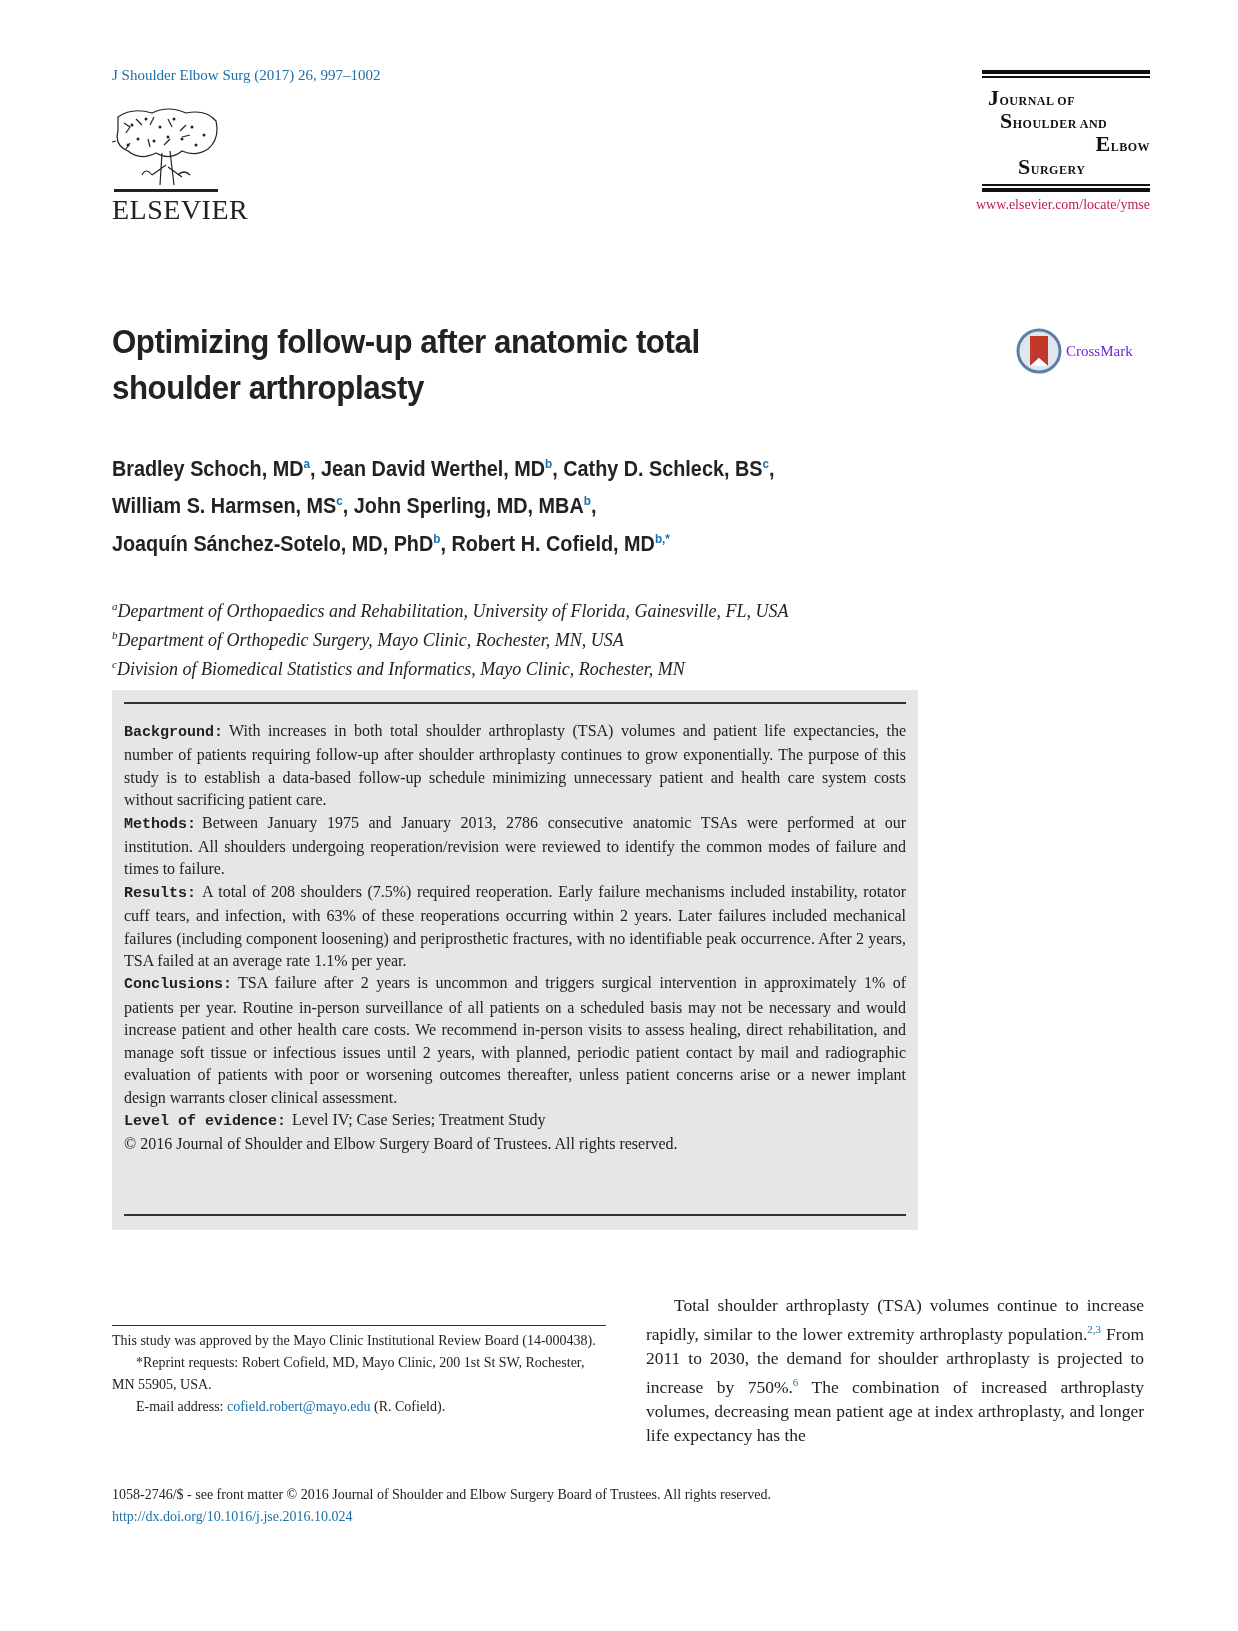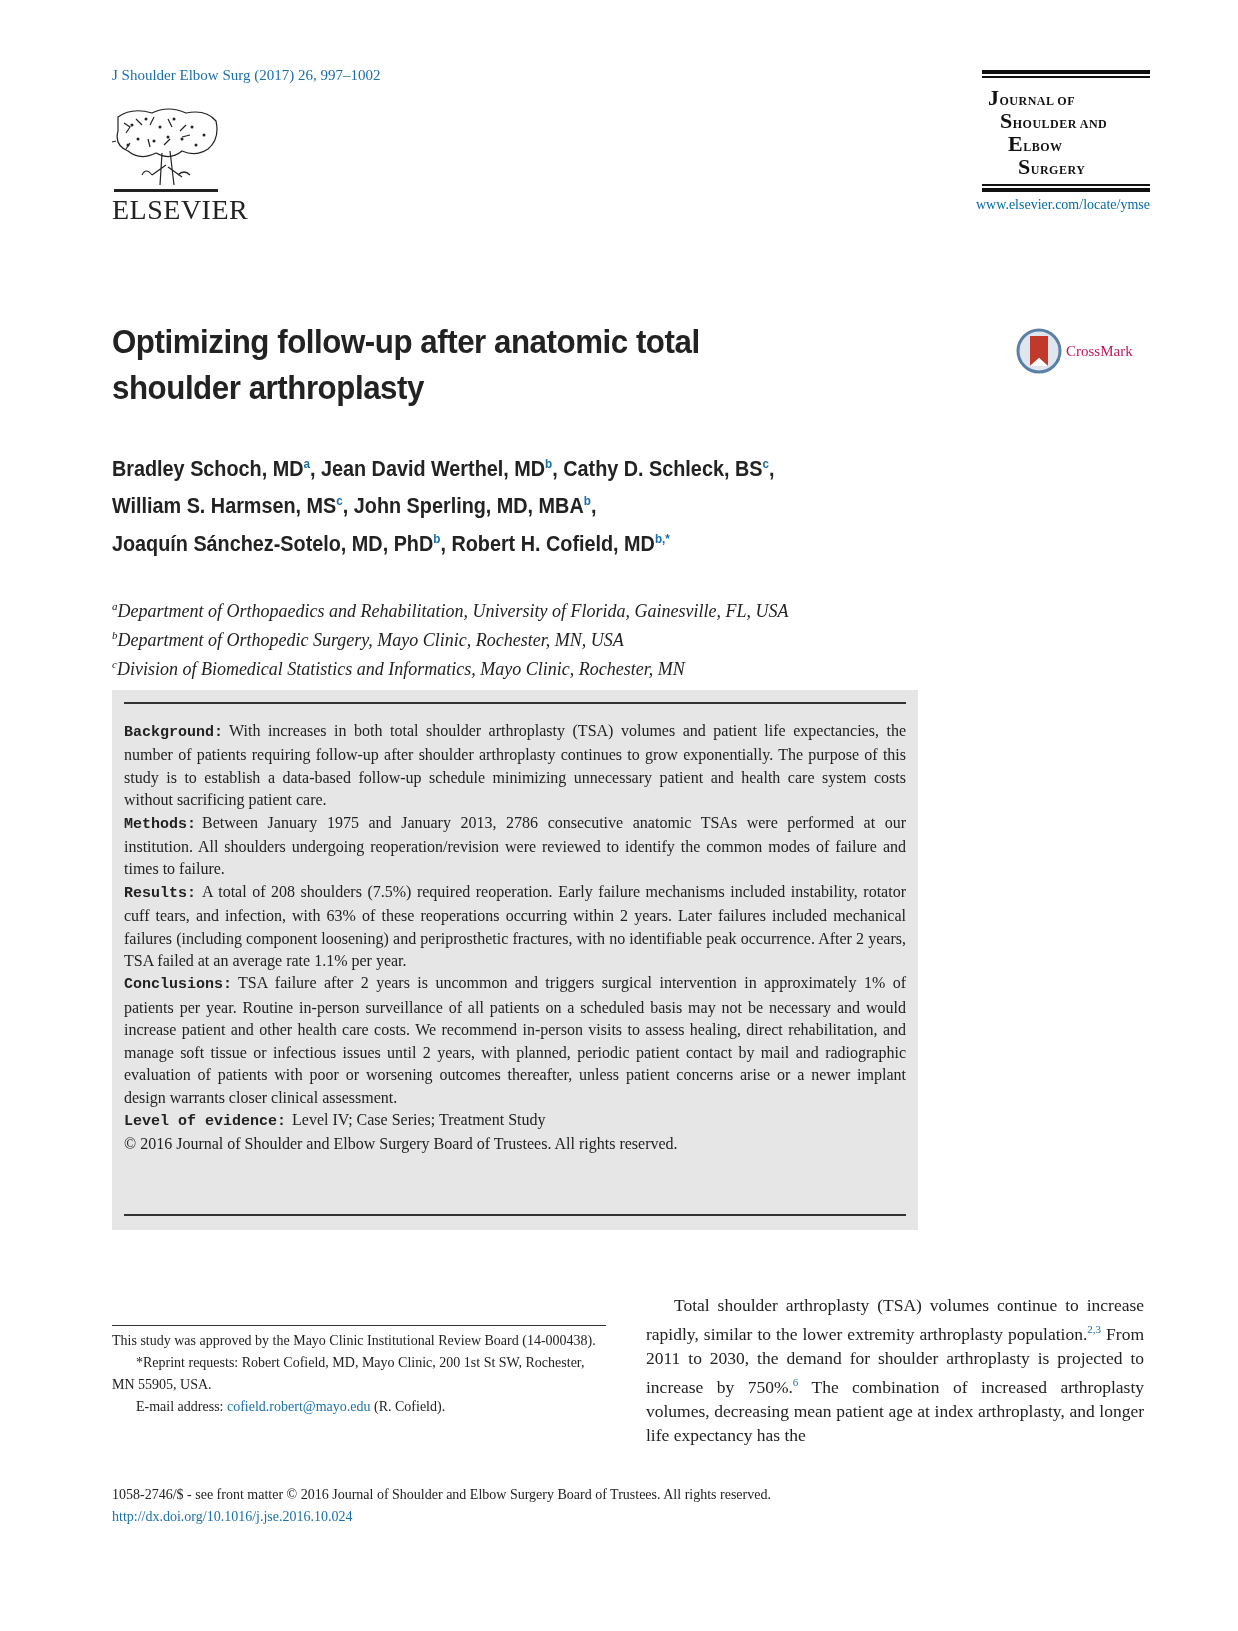--- a/index.html
+++ b/index.html
@@ -11,26 +11,26 @@
   .logo-tree { width: 108px; height: 90px; }
   .logo-text { font-family: "Liberation Serif", serif; font-size: 28px; letter-spacing: 0.5px; color: #222; line-height: 22px; margin-top: 0px; }
   .journal-box { left: 982px; top: 70px; width: 168px; height: 124px; }
   .jb-bar { height: 4px; background: #111; margin-bottom: 2px; }
   .jb-bar.thin { height: 2px; }
   .jb-lines { padding: 8px 0 4px 0; font-family: "Liberation Serif", serif; font-weight: bold; color: #111; }
   .jb-line { font-size: 12px; line-height: 20px; letter-spacing: 0.5px; }
   .jb-line .cap { font-size: 22px; }
   .jb-l1 { padding-left: 6px; }
   .jb-l2 { padding-left: 18px; }
-  .jb-l3 { padding-left: 26px; }
+  .jb-l3 { padding-left: 26px; text-align: right; }
   .jb-l4 { padding-left: 36px; }
-  .journal-url { left: 940px; top: 197px; font-size: 14px; color: #0369a1; width: 210px; text-align: right; }
+  .journal-url { left: 940px; top: 197px; font-size: 14px; color: #be185d; width: 210px; text-align: right; }
   .title { left: 112px; top: 318px; width: 760px; font-family: "Liberation Sans", sans-serif; font-weight: bold; font-size: 34px; line-height: 46px; color: #222; letter-spacing: -0.5px; transform: scaleX(0.92); transform-origin: left; }
   .crossmark { left: 1016px; top: 328px; display: flex; align-items: center; gap: 4px; }
-  .crossmark-label { font-family: "Liberation Serif", serif; font-size: 15px; color: #be185d; }
+  .crossmark-label { font-family: "Liberation Serif", serif; font-size: 15px; color: #6d28d9; }
   .authors { left: 112px; top: 448px; width: 900px; font-family: "Liberation Sans", sans-serif; font-weight: bold; font-size: 22px; line-height: 32px; color: #222; transform: scaleX(0.9); transform-origin: left; }
   .authors sup { color: #1b6fa8; font-size: 13px; }
   .affils { left: 112px; top: 594px; font-family: "Liberation Serif", serif; font-style: italic; font-size: 18px; line-height: 24px; color: #222; }
   .affils sup { font-size: 11px; }
   .abstract-box { left: 112px; top: 690px; width: 806px; height: 540px; background: #e6e6e6; }
   .abstract-rule-top { position: absolute; left: 12px; right: 12px; top: 12px; height: 2px; background: #333; }
   .abstract-rule-bot { position: absolute; left: 12px; right: 12px; bottom: 14px; height: 2px; background: #333; }
   .abstract-body { position: absolute; left: 12px; right: 12px; top: 30px; font-family: "Liberation Serif", serif; font-size: 16px; line-height: 22.4px; color: #222; text-align: justify; }
   .abstract-body p { margin: 0; }
   .abstract-body .lbl { font-family: Liberation Mono, monospace; font-weight: bold; font-size: 15px; margin-right: 6px; }

